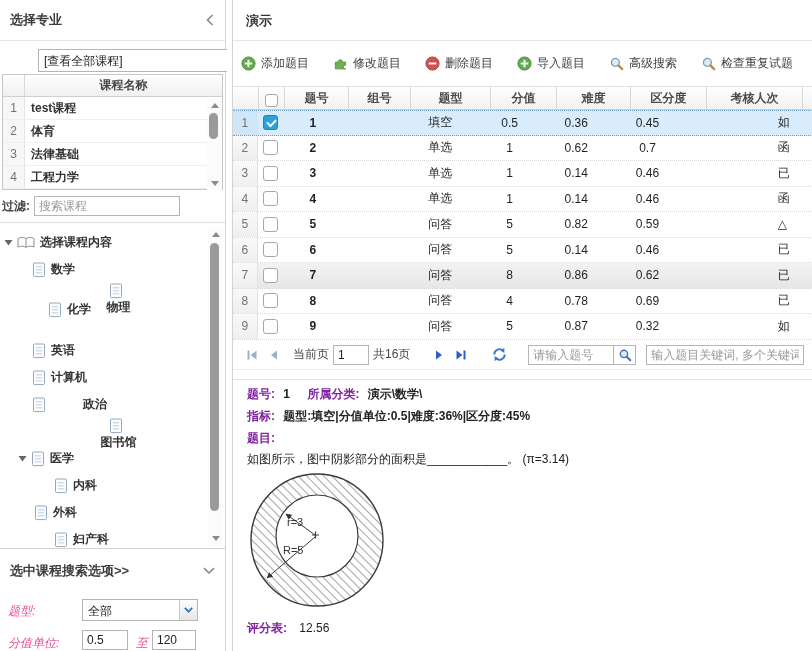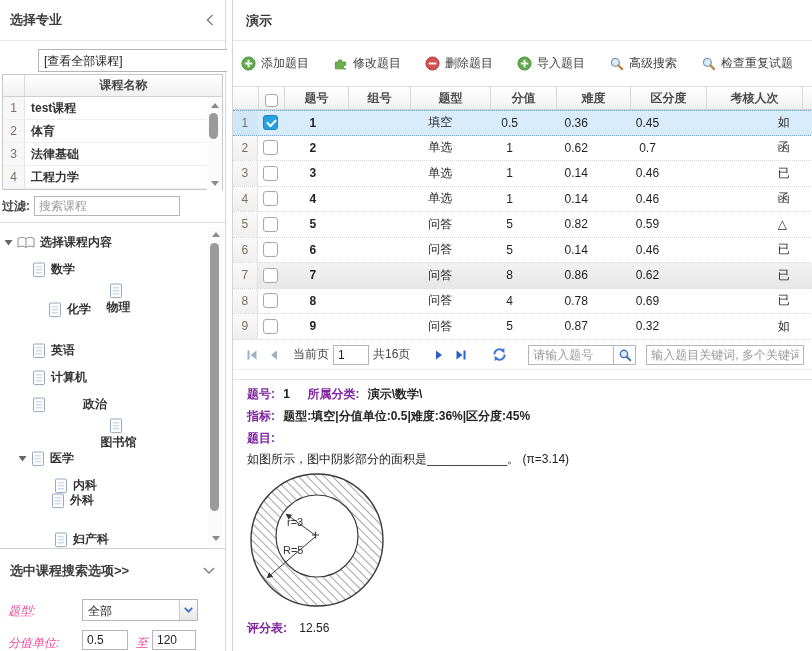--- a/index.html
+++ b/index.html
@@ -259,21 +259,21 @@
       <span class="ticon">
           <svg width="14" height="16" viewBox="0 0 14 16">
             <rect x="1.5" y="1" width="11" height="13.6" rx="1" fill="#fdfdfd" stroke="#94a7bd"></rect>
             <line x1="3.8" y1="4.8" x2="10.2" y2="4.8" stroke="#b9cde4"></line>
             <line x1="3.8" y1="7.8" x2="10.2" y2="7.8" stroke="#b9cde4"></line>
             <line x1="3.8" y1="10.8" x2="10.2" y2="10.8" stroke="#b9cde4"></line>
           </svg>
         </span>
       <span class="lbl">内科</span>
     </div>
-    <div class="trow" style="top:264px; padding-left:51px;">
+    <div class="trow" style="top:276px; padding-left:34px;">
       <span class="ticon">
           <svg width="14" height="16" viewBox="0 0 14 16">
             <rect x="1.5" y="1" width="11" height="13.6" rx="1" fill="#fdfdfd" stroke="#94a7bd"></rect>
             <line x1="3.8" y1="4.8" x2="10.2" y2="4.8" stroke="#b9cde4"></line>
             <line x1="3.8" y1="7.8" x2="10.2" y2="7.8" stroke="#b9cde4"></line>
             <line x1="3.8" y1="10.8" x2="10.2" y2="10.8" stroke="#b9cde4"></line>
           </svg>
         </span>
       <span class="lbl">外科</span>
     </div>

